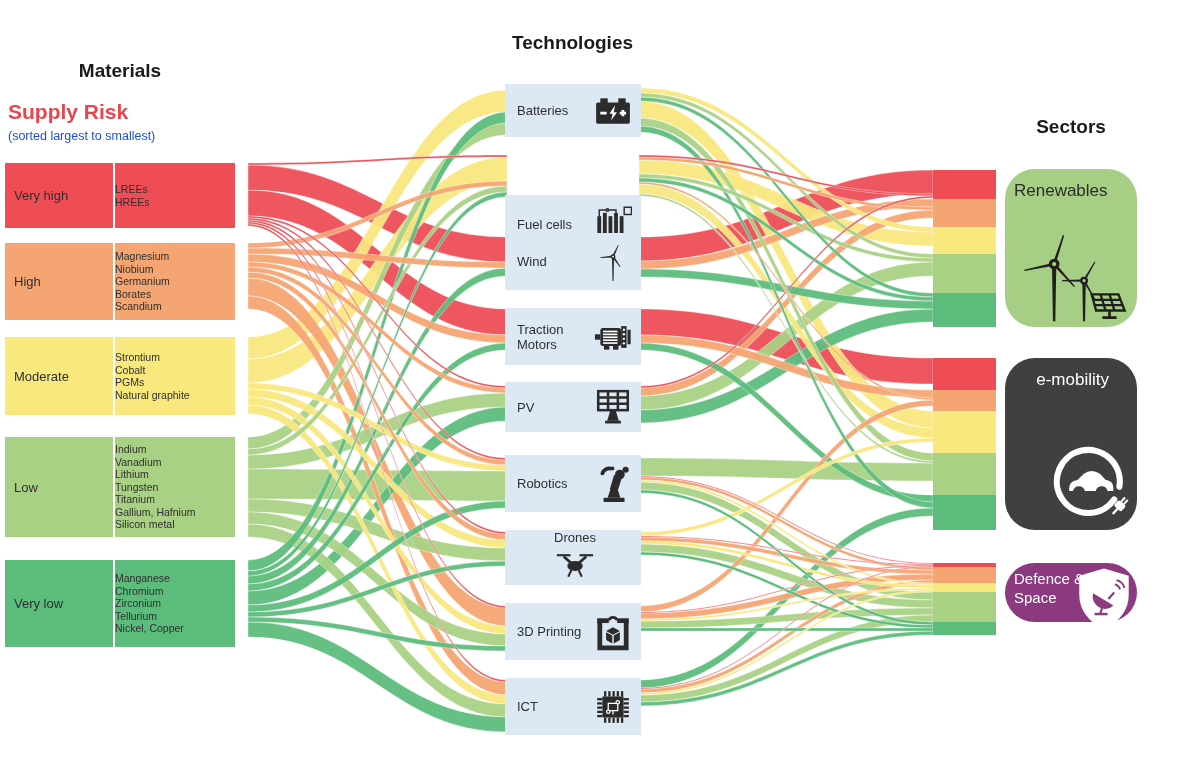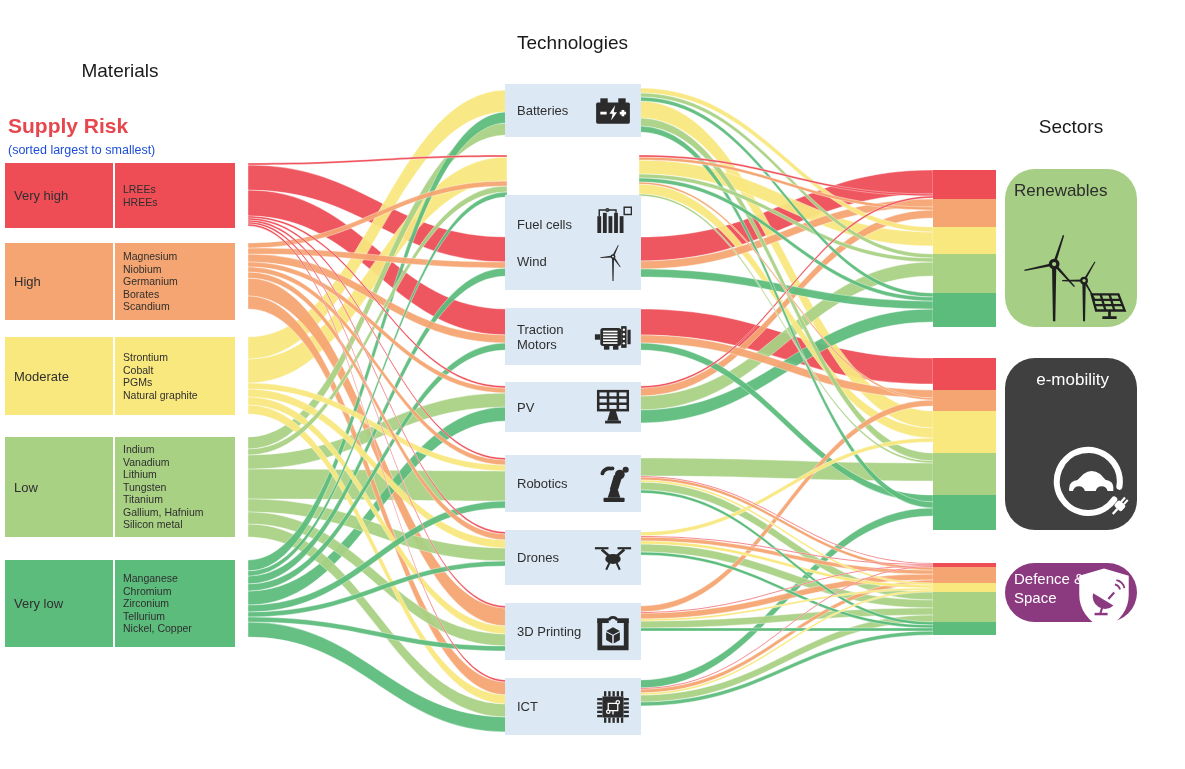--- a/index.html
+++ b/index.html
@@ -1,31 +1,31 @@
 <!DOCTYPE html>
 <html><head>
 <meta charset="utf-8">
 <style>
   html,body{margin:0;padding:0;background:#fff;}
   .canvas{position:relative;width:1185px;height:769px;background:#fff;overflow:hidden;
           font-family:"Liberation Sans",sans-serif;}
   #flows{position:absolute;left:0;top:0;z-index:1;}
-  .col-title{position:absolute;z-index:3;font-weight:normal;font-size:19px;color:#1a1a1a;text-align:center;}
+  .col-title{position:absolute;z-index:3;font-weight:bold;font-size:19px;color:#1a1a1a;text-align:center;}
   #t-mat{left:5px;top:60px;width:230px;}
   #t-tech{left:480px;top:32px;width:185px;}
   #t-sec{left:1005px;top:116px;width:132px;}
-  #supply-risk{position:absolute;left:8px;top:114px;z-index:3;}
+  #supply-risk{position:absolute;left:8px;top:100px;z-index:3;}
   #sr-title{font-size:21px;color:#e8464e;font-weight:600;}
   #sr-sub{font-size:12.5px;color:#1d4ed8;margin-top:5px;}
   #materials-col,#tech-col,#sector-col{position:absolute;left:0;top:0;z-index:2;}
   .mat-row{position:absolute;left:5px;width:230px;display:flex;align-items:stretch;}
   .mat-label{width:110px;border-right:2px solid #fff;display:flex;align-items:center;
              padding-left:9px;box-sizing:border-box;font-size:13px;color:#2f2f2f;}
   .mat-list{flex:1;display:flex;flex-direction:column;justify-content:center;
-            padding-left:8px;font-size:10.5px;line-height:12.5px;color:#2f2f2f;}
+            font-size:10.5px;line-height:12.5px;color:#2f2f2f;}
   .tech-box{position:absolute;left:505px;width:136px;background:#dce8f4;display:flex;
             align-items:center;box-sizing:border-box;padding:0 8px 0 12px;justify-content:space-between;}
   .tech-label{flex:1;font-size:13px;color:#2f2f2f;line-height:15px;max-width:72px;}
   .tech-icon{width:40px;height:40px;display:flex;align-items:center;justify-content:center;}
   .tech-icon svg{width:38px;height:38px;}
   .sector-box{position:absolute;left:1005px;width:132px;box-sizing:border-box;border-radius:30px;}
   .sector-label{font-size:17px;padding:12px 0 0 9px;line-height:20px;max-width:95px;}
   .sector-icon{position:absolute;}
 </style>
 </head>
@@ -283,21 +283,21 @@
             <polygon points="13,31 25,31 22,21.5 16,21.5" fill="#2b2b2b"></polygon>
             <polygon points="15,23 23,23 26.5,11.5 19,9.5" fill="#2b2b2b"></polygon>
             <circle cx="24.5" cy="9" r="4.6" fill="#2b2b2b"></circle>
             <circle cx="30" cy="4.5" r="2.9" fill="#2b2b2b"></circle>
             <path d="M8 7.5 q3 -5.5 9 -4" stroke="#2b2b2b" stroke-width="3.4" fill="none"></path>
             <circle cx="8" cy="8" r="1.8" fill="#2b2b2b"></circle>
             <circle cx="17.5" cy="3.2" r="1.8" fill="#2b2b2b"></circle>
           </svg>
         </div>
       </div>
-      <div class="tech-box" style="top: 530px; height: 55px;">
+      <div class="tech-box" style="top: 530px; height: 55px; flex-direction: column;">
         <div class="tech-label">Drones</div>
         <div class="tech-icon">
           <svg viewBox="0 0 42 30">
             <rect x="1" y="3" width="15" height="2.4" fill="#2b2b2b"></rect>
             <rect x="26" y="3" width="15" height="2.4" fill="#2b2b2b"></rect>
             <path d="M8.5 5.5 L17 13 M33.5 5.5 L25 13" stroke="#2b2b2b" stroke-width="3"></path>
             <ellipse cx="21" cy="16" rx="8.5" ry="5.5" fill="#2b2b2b"></ellipse>
             <path d="M17 20.5 L13.5 28 M25 20.5 L28.5 28" stroke="#2b2b2b" stroke-width="2.2"></path>
           </svg>
         </div>

